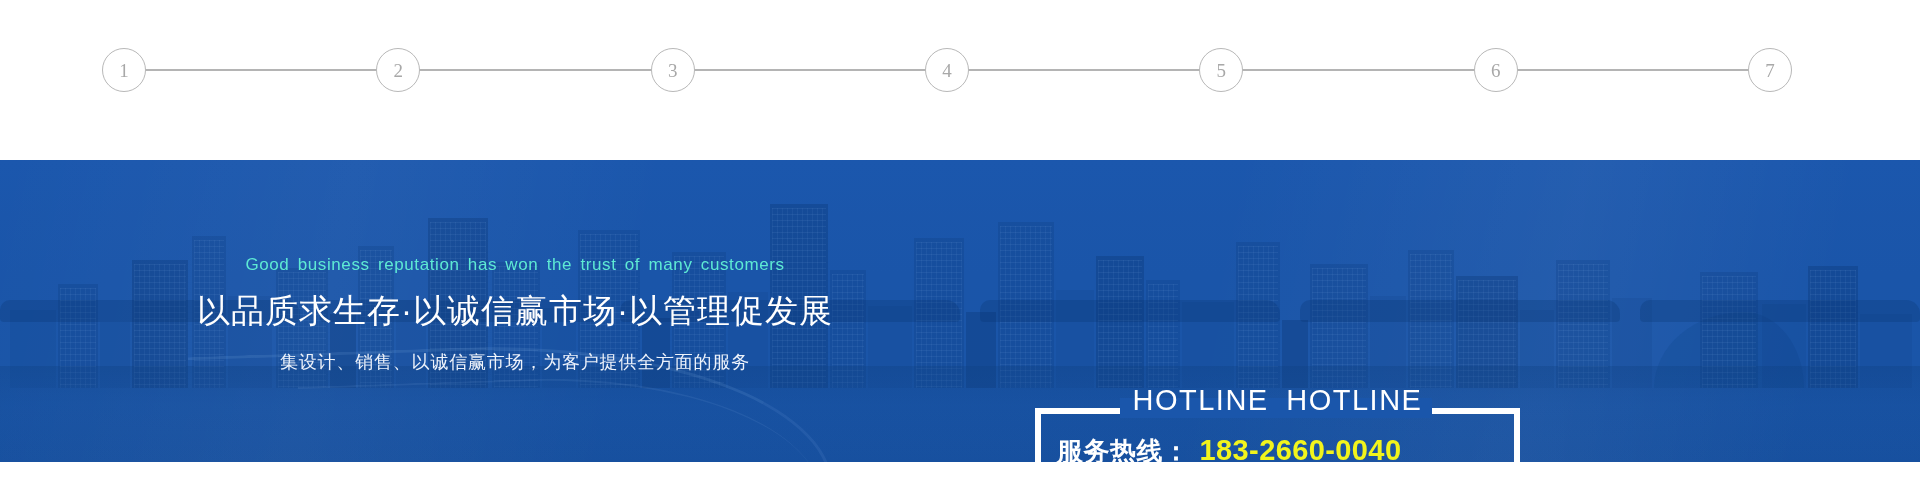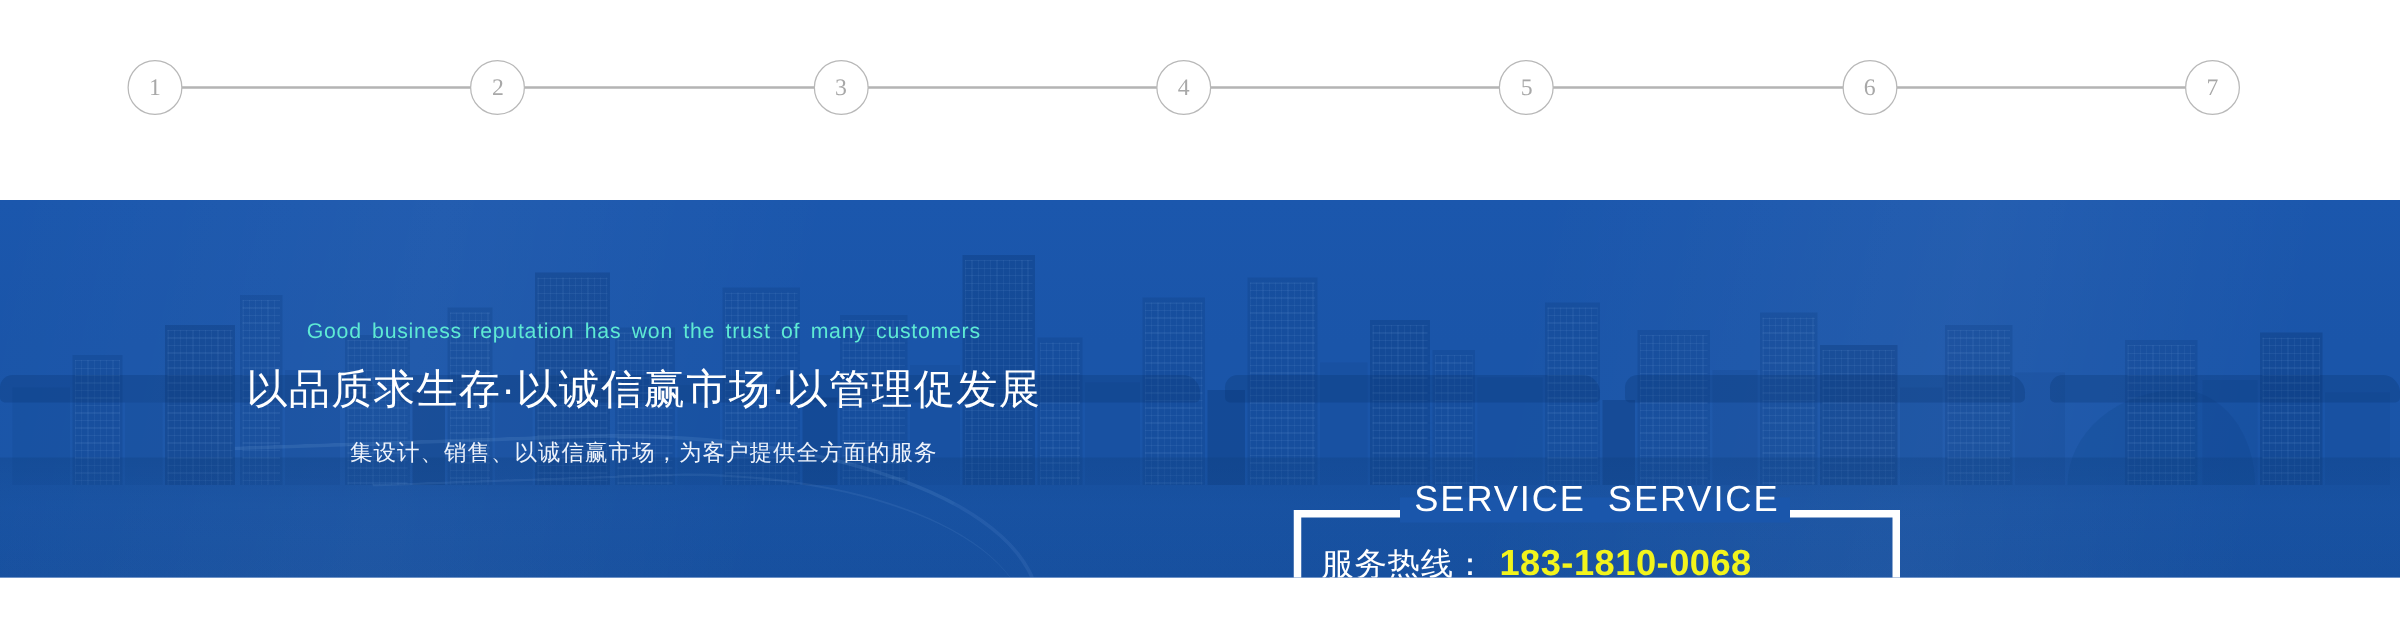--- a/index.html
+++ b/index.html
@@ -196,21 +196,21 @@
   }
   .hotline-row{
     display:flex;
     align-items:baseline;
     justify-content:flex-start;
     white-space:nowrap;
   }
   #hotline-label{
     color:#ffffff;
     font-size:26px;
-    font-weight:normal;
+    font-weight:bold;
     letter-spacing:0.5px;
     margin-right:10px;
   }
   .hotline-number{
     color:#f2f41c;
     font-size:29px;
     font-weight:bold;
     letter-spacing:0.4px;
   }
 </style>
@@ -307,24 +307,24 @@
 
   <div id="slogan">
     <div id="slogan-en">Good business  reputation has  won  the  trust  of  many  customers</div>
     <div id="slogan-main">以品质求生存·以诚信赢市场·以管理促发展</div>
     <div id="slogan-sub">集设计、销售、以诚信赢市场，为客户提供全方面的服务</div>
   </div>
 
   <div id="hotline">
     <div id="hotline-frame"></div>
     <div id="hotline-notch"></div>
-    <div id="hotline-title">SERVICE  SERVICE</div>
+    <div id="hotline-title">HOTLINE  HOTLINE</div>
 
     <div id="hotline-rows">
       <div class="hotline-row" id="hotline-row-1">
         <span id="hotline-label">服务热线：</span>
-        <span class="hotline-number">183-1810-0068</span>
+        <span class="hotline-number">183-2660-0040</span>
       </div>
 
     </div>
   </div>
 
 </div>
 
 </body></html>

